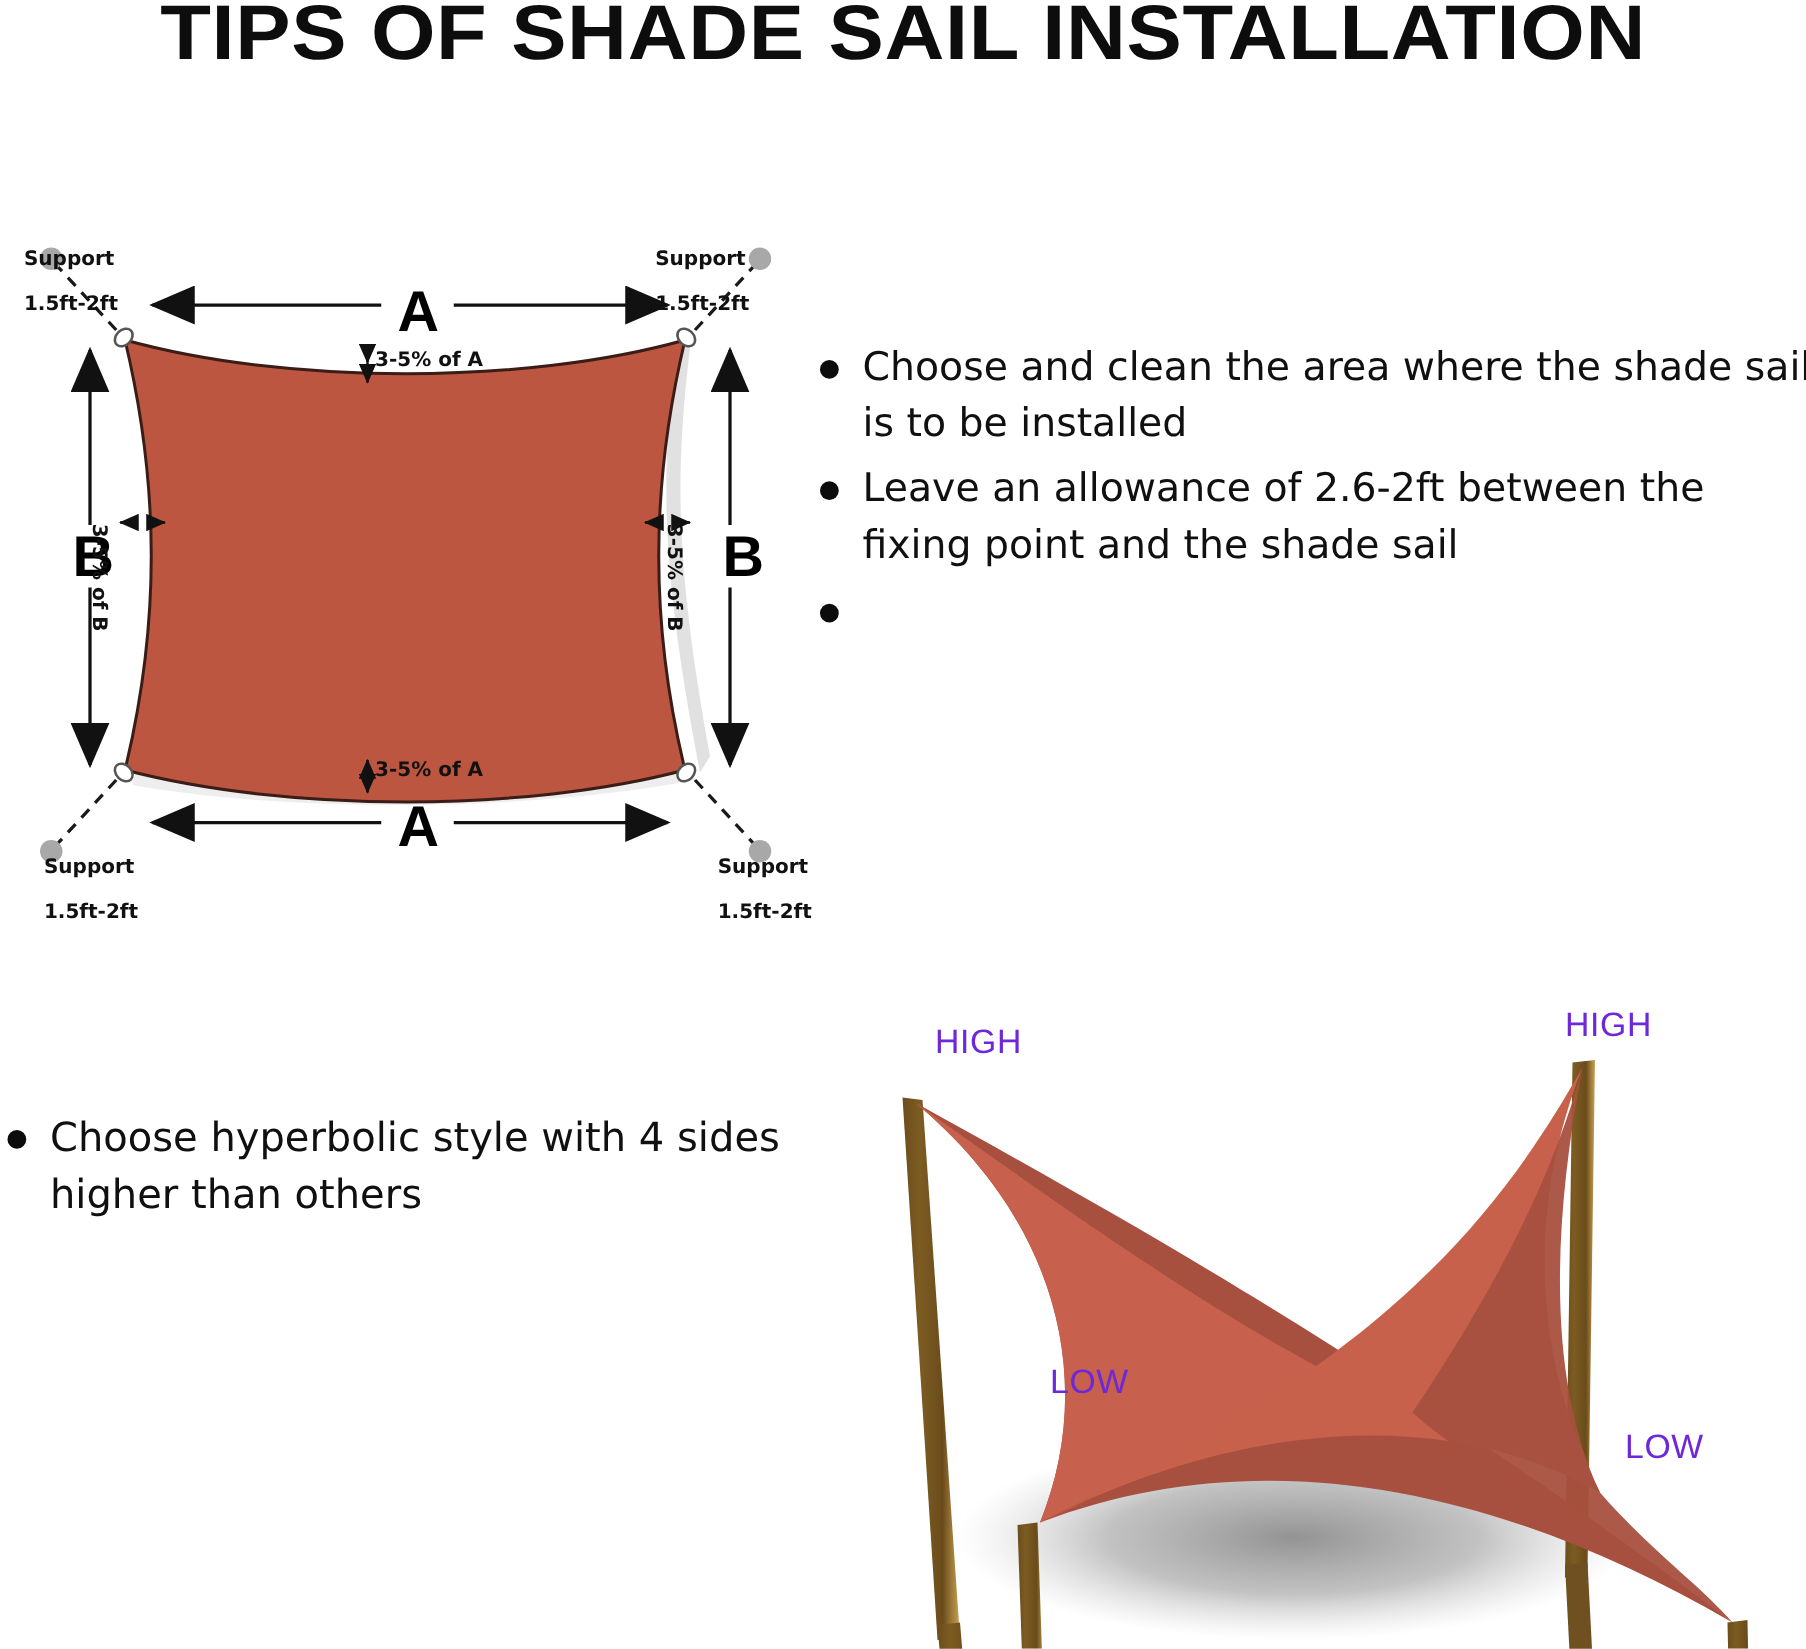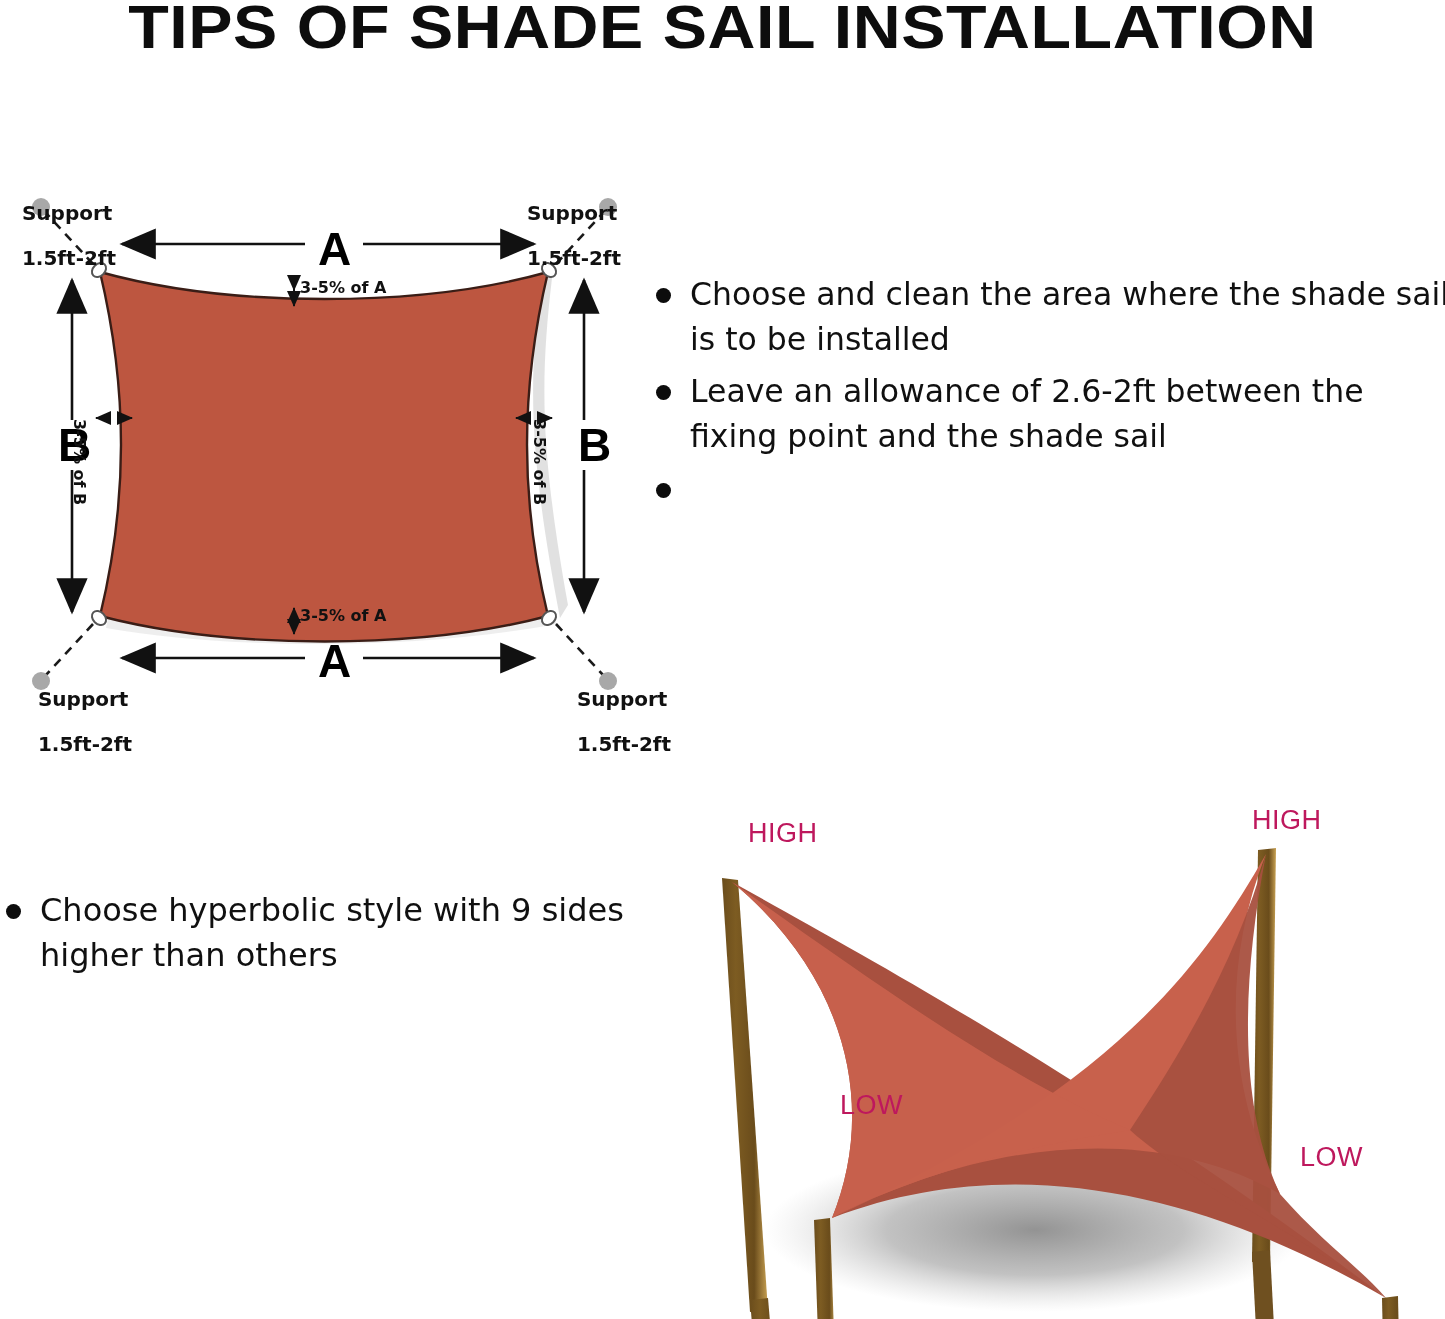--- a/index.html
+++ b/index.html
@@ -13,21 +13,21 @@
     font-weight:bold;font-size:62px;letter-spacing:0.5px;
     color:#0d0d0d;line-height:1.05;
     transform:scaleX(1.07);transform-origin:center top;
     white-space:nowrap;
   }
 
   
   .lbl{position:absolute;white-space:pre;line-height:1.12;}
   .support{
     font-family:"DejaVu Sans","Liberation Sans",sans-serif;
-    font-size:20px;font-weight:600;color:#111;text-align:center;
+    font-size:16px;font-weight:600;color:#111;text-align:center;
   }
   .pct{
     font-family:"DejaVu Sans","Liberation Sans",sans-serif;
     font-size:16px;font-weight:700;color:#111;
   }
   .dimletter{
     font-family:"Liberation Sans","DejaVu Sans",sans-serif;
     font-weight:bold;font-size:46px;color:#000;line-height:1;
   }
 
@@ -44,21 +44,21 @@
     position:absolute;left:6px;top:16px;width:15px;height:15px;
     border-radius:50%;background:#0c0c0c;
   }
   #bullets-right li{font-size:31.5px;}
   #bullets-left li{font-size:32px;}
 
   
   .hl{
     position:absolute;
     font-family:"Liberation Sans","DejaVu Sans",sans-serif;
-    font-size:27px;color:#be185d;letter-spacing:0.5px;font-weight:400;
+    font-size:27px;color:#6d28d9;letter-spacing:0.5px;font-weight:400;
   }
 
   svg{display:block;}
   .svgwrap{position:absolute;}
 </style>
 </head>
 <body>
 
 <div id="title">TIPS OF SHADE SAIL INSTALLATION</div>
 
@@ -172,21 +172,21 @@
     <li>
       <span class="dot"></span>
     </li>
   </ul>
 </div>
 
 <div class="bullets" id="bullets-left" style="left:0px;top:888px;width:625px;">
   <ul>
     <li>
       <span class="dot"></span>
-      <span>Choose hyperbolic style with 9 sides higher than others</span>
+      <span>Choose hyperbolic style with 4 sides higher than others</span>
     </li>
   </ul>
 </div>
 
 <div class="svgwrap" style="left:680px;top:790px;">
 <svg width="765" height="529" viewBox="0 0 765 529">
   <defs>
     <radialGradient id="gshadow" cx="50%" cy="50%" r="50%">
       <stop offset="0%" stop-color="#808080" stop-opacity="0.85"></stop>
       <stop offset="55%" stop-color="#909090" stop-opacity="0.55"></stop>

